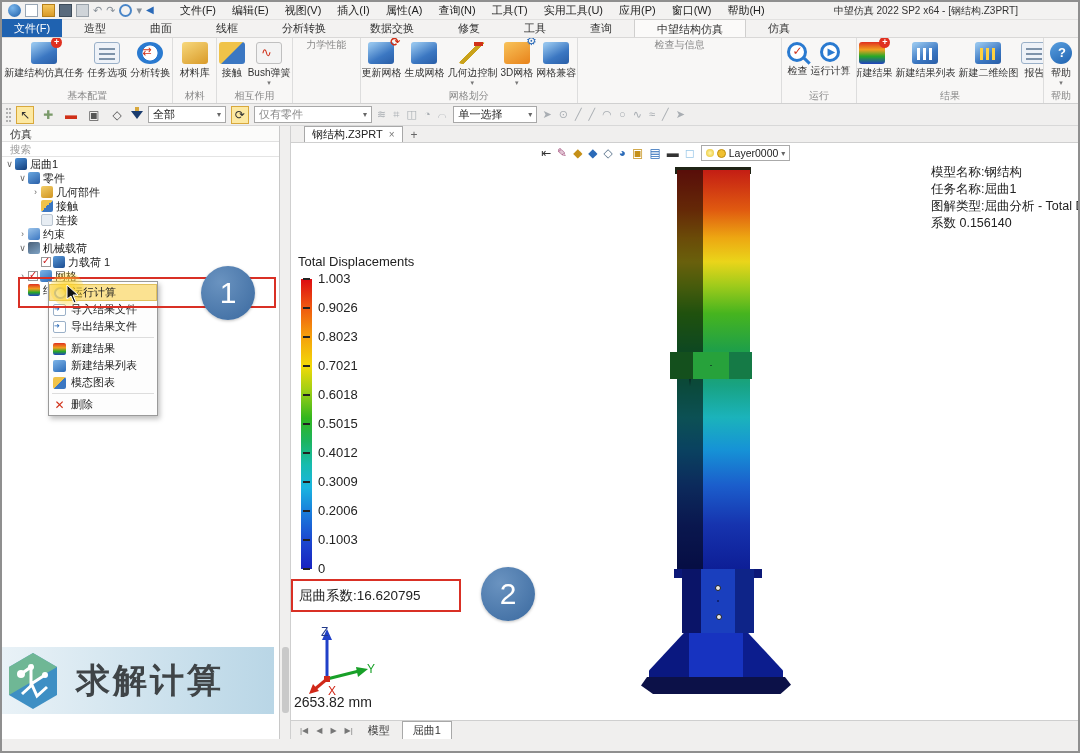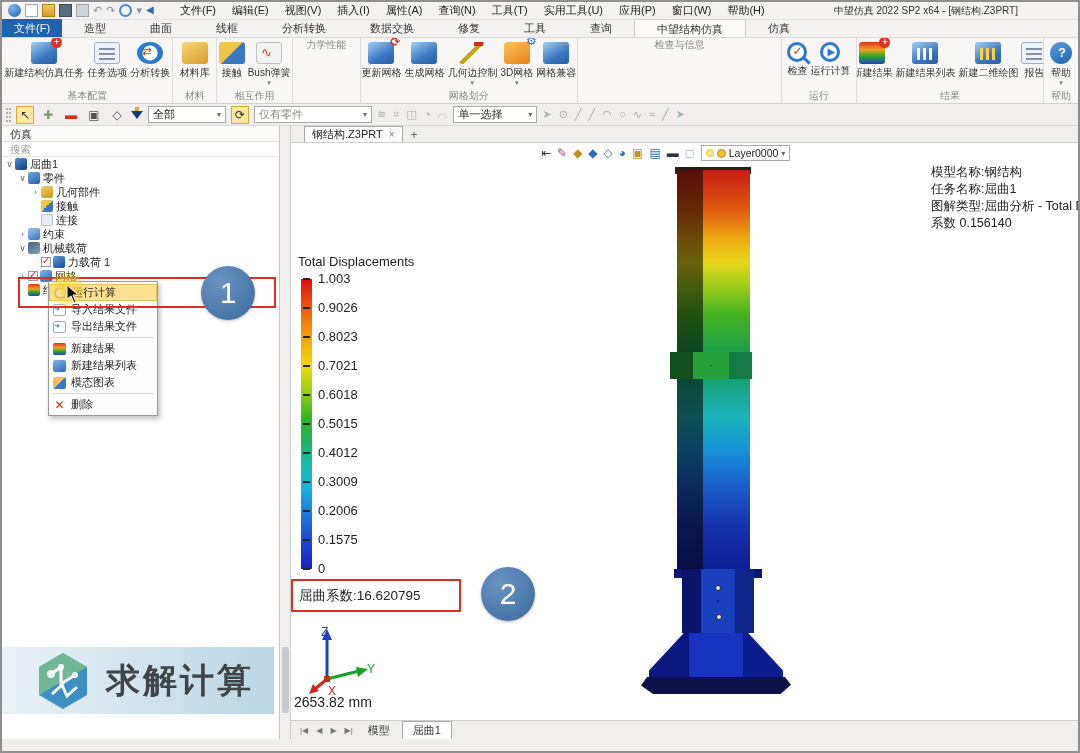--- a/index.html
+++ b/index.html
@@ -105,21 +105,21 @@
   .citem.hl{background:#fbe291;border:1px solid #e0c05c}
   .csep{height:1px;background:#ddd;margin:2px 3px}
   .ci{width:13px;height:12px;border-radius:2px;flex:none}
   .ci-run{border-radius:50%;border:2px solid #aab2ba;background:#f2f4f6}
   .ci-file{background:#fff;border:1px solid #9ab0c8;position:relative}
   .ci-file::after{content:"➜";position:absolute;left:0;top:0;font-size:7px;color:#2a6ab8}
   .ci-del{color:#d03018;font-weight:bold;font-size:12px;line-height:12px;text-align:center}
   .glow{position:absolute;left:48px;top:146px;width:34px;height:34px;border-radius:50%;background:radial-gradient(rgba(255,212,40,.95),rgba(255,212,40,.25) 70%,transparent 72%);z-index:4}
   .cursor-svg{position:absolute;left:64px;top:158px;z-index:5}
   .ann{position:absolute;width:54px;height:54px;border-radius:50%;background:radial-gradient(circle at 35% 30%,#6a93c0,#3a699f);color:#fff;font-size:30px;display:flex;align-items:center;justify-content:center;z-index:6;box-shadow:0 1px 3px rgba(0,0,0,.25)}
-  .banner{position:absolute;left:0;top:521px;width:272px;height:67px;background:linear-gradient(90deg,#e9f2f7,#b9d6e6);display:flex;align-items:center;gap:16px;padding-left:34px;z-index:1}
+  .banner{position:absolute;left:0;top:521px;width:272px;height:67px;background:linear-gradient(90deg,#e9f2f7,#b9d6e6);display:flex;align-items:center;gap:16px;padding-left:4px;z-index:1}
   .banner-text{font-size:34px;color:#3f4447;font-weight:600;letter-spacing:3px}
   .splitter{width:11px;height:100%;background:#f0efee;border-right:1px solid #cfcfcf;position:relative}
   .thumb{position:absolute;right:1px;top:521px;width:7px;height:66px;background:#c9c9c9;border-radius:3px}
 
   
   .canvascol{flex:1;display:flex;flex-direction:column;background:#fff}
   .doctabs{height:17px;background:#f0efee;border-bottom:1px solid #cfcfcf;display:flex;align-items:flex-end;padding-left:13px}
   .dtab{background:#fff;border:1px solid #a8a8a8;border-bottom:none;height:16px;display:flex;align-items:center;gap:6px;padding:0 7px;font-size:11px;color:#222}
   .dtab .x{color:#777;font-size:10px}
   .addtab{font-size:12px;color:#666;padding:0 8px}
@@ -507,21 +507,21 @@
         <div class="lbar"></div>
         <span class="ltick" style="top:128px">1.003</span>
         <span class="ltick" style="top:157px">0.9026</span>
         <span class="ltick" style="top:186px">0.8023</span>
         <span class="ltick" style="top:215px">0.7021</span>
         <span class="ltick" style="top:244px">0.6018</span>
         <span class="ltick" style="top:273px">0.5015</span>
         <span class="ltick" style="top:302px">0.4012</span>
         <span class="ltick" style="top:331px">0.3009</span>
         <span class="ltick" style="top:360px">0.2006</span>
-        <span class="ltick" style="top:389px">0.1575</span>
+        <span class="ltick" style="top:389px">0.1003</span>
         <span class="ltick" style="top:418px">0</span>
 
         <div class="redbox2">
             <span>屈曲系数:16.620795</span>
           </div>
         <div class="ann" style="left:190px;top:424px">2</div>
 
         <div>
           <div class="cap"></div>
           <div class="shaftL"></div>

